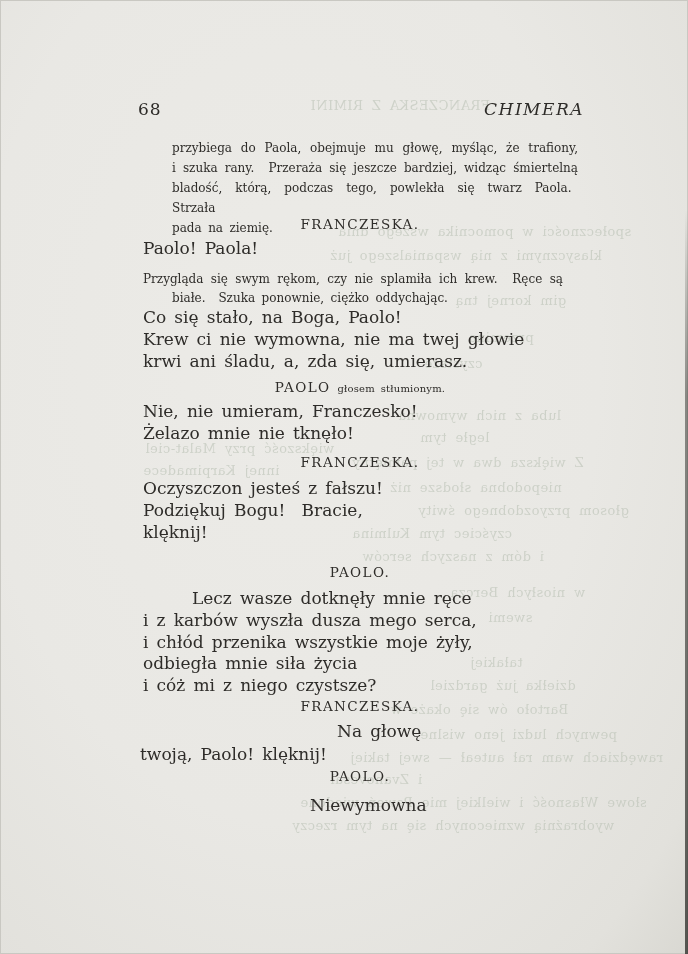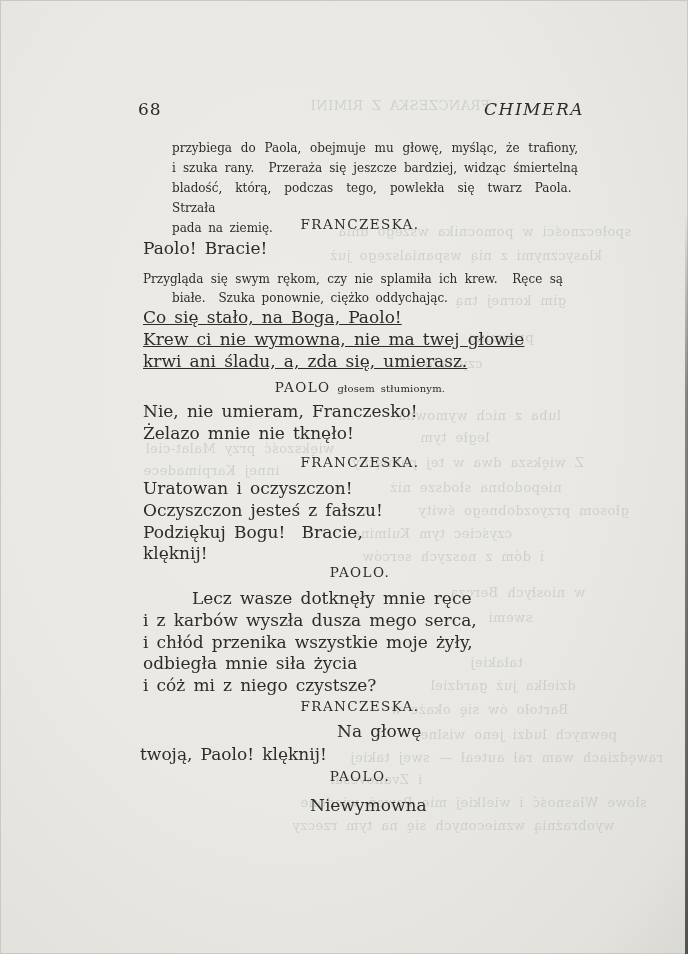--- a/index.html
+++ b/index.html
@@ -29,21 +29,21 @@
   .sd1{left:172px;top:138px;width:406px;}
   .sd2{left:143px;top:270px;width:420px;line-height:19px;}
   .sd2 .indent{padding-left:29px;}
   
   .speaker{left:143px;width:434px;text-align:center;font-size:13.5px;letter-spacing:1.4px;word-spacing:.1em;}
   .speaker .inline-dir{font-size:10px;letter-spacing:.2px;word-spacing:.25em;margin-left:7px;}
   .sp1{top:216px;} .sp2{top:379px;} .sp3{top:454px;} .sp4{top:564px;}
   .sp5{top:698px;} .sp6{top:768px;}
   
   .verse{left:143px;width:440px;font-size:17px;line-height:21.8px;word-spacing:.16em;}
-  .v1{top:238px;} .v2{top:307px;text-decoration:underline;} .v3{top:401px;} .v4{top:478px;} .v5{top:588px;}
+  .v1{top:238px;} .v2{top:307px;} .v3{top:401px;} .v4{top:478px;} .v5{top:588px;}
   .v6{top:720px;line-height:23px;} .v7{top:795px;}
   .ind49{padding-left:49px;}
   .ind194{padding-left:194px;}
   .ind167{padding-left:167px;}
   .outd{margin-left:-3px;}
   
   .bleed-layer{position:absolute;inset:0;pointer-events:none;}
   .bleed{
     position:absolute;white-space:nowrap;
     font-size:13px;letter-spacing:.5px;word-spacing:.3em;
@@ -91,21 +91,21 @@
   <div class="abs sd sd1">
     <div class="jline">przybiega do Paola, obejmuje mu głowę, myśląc, że trafiony,</div>
     <div class="jline">i szuka rany.&nbsp; Przeraża się jeszcze bardziej, widząc śmiertelną</div>
     <div class="jline">bladość, którą, podczas tego, powlekła się twarz Paola.&nbsp; Strzała</div>
     <div>pada na ziemię.</div>
   </div>
 
   <div class="abs speaker sp1">FRANCZESKA.</div>
 
   <div class="abs verse v1">
-    <div>Paolo! Bracie!</div>
+    <div>Paolo! Paola!</div>
   </div>
 
   <div class="abs sd sd2">
     <div class="jline">Przygląda się swym rękom, czy nie splamiła ich krew.&nbsp; Ręce są</div>
     <div class="indent">białe.&nbsp; Szuka ponownie, ciężko oddychając.</div>
   </div>
 
   <div class="abs verse v2">
     <div>Co się stało, na Boga, Paolo!</div>
     <div>Krew ci nie wymowna, nie ma twej głowie</div>
@@ -117,21 +117,20 @@
   </div>
 
   <div class="abs verse v3">
     <div>Nie, nie umieram, Franczesko!</div>
     <div>Żelazo mnie nie tknęło!</div>
   </div>
 
   <div class="abs speaker sp3">FRANCZESKA.</div>
 
   <div class="abs verse v4">
-    <div>Uratowan i oczyszczon!</div>
     <div>Oczyszczon jesteś z fałszu!</div>
     <div>Podziękuj Bogu!&nbsp; Bracie,</div>
     <div>klęknij!</div>
   </div>
 
   <div class="abs speaker sp4">PAOLO.</div>
 
   <div class="abs verse v5">
     <div class="ind49">Lecz wasze dotknęły mnie ręce</div>
     <div>i z karbów wyszła dusza mego serca,</div>

